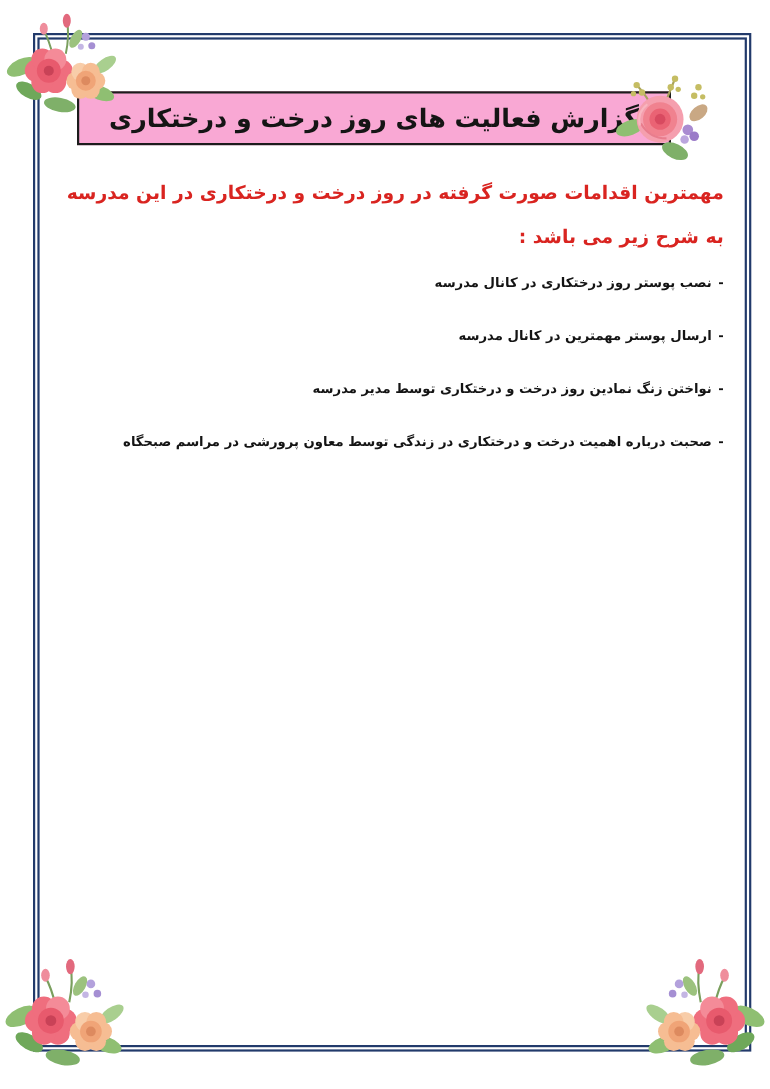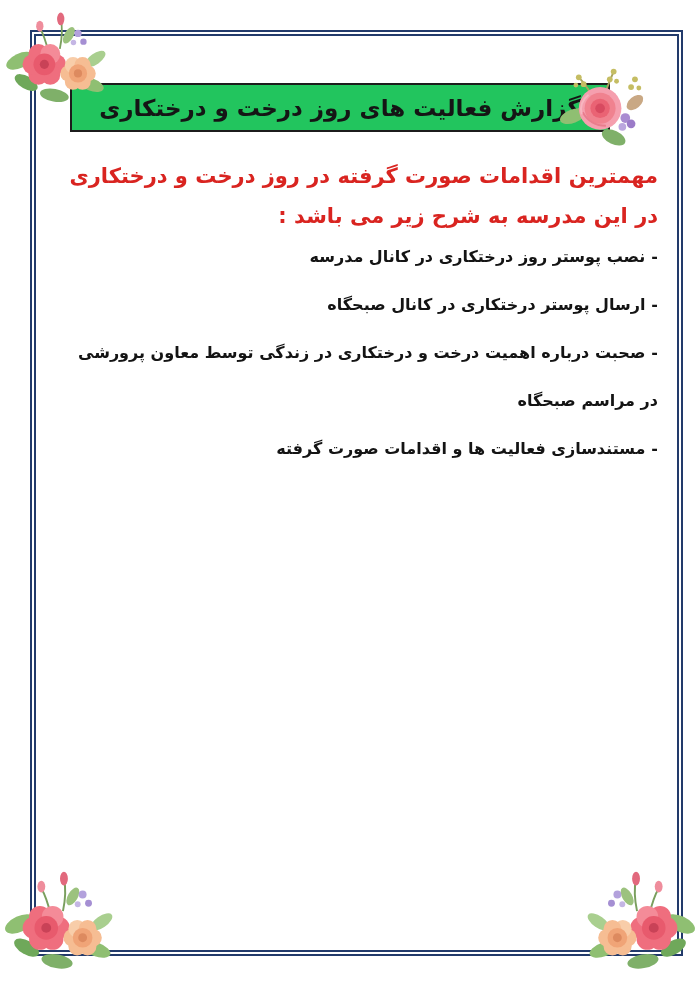--- a/index.html
+++ b/index.html
@@ -11,40 +11,40 @@
   .frame{
     position:absolute;left:30px;top:30px;width:649px;height:922px;
     border:2px solid #223a6b;z-index:1;
   }
   .frame-inner{
     position:absolute;inset:2px;border:2px solid #223a6b;
   }
   
   .banner{
     position:absolute;left:70px;top:83px;width:540px;height:49px;
-    background:#22c55e;border:2px solid #1c1c1c;box-sizing:border-box;
+    background:#f9a8d4;border:2px solid #1c1c1c;box-sizing:border-box;
     display:flex;align-items:center;justify-content:center;z-index:2;
   }
   .banner-title{
     font-size:23px;font-weight:bold;color:#151515;direction:rtl;
     line-height:1;padding-top:2px;
   }
   
   .intro{
     position:absolute;top:156px;right:42px;width:600px;direction:rtl;
-    text-align:right;font-size:21px;font-weight:bold;color:#d92420;
+    text-align:right;font-size:17px;font-weight:bold;color:#d92420;
     line-height:40px;z-index:2;
   }
   
   .items{
     position:absolute;top:233px;right:42px;width:600px;direction:rtl;
     text-align:right;z-index:2;
   }
   .item{
-    font-size:16px;font-weight:bold;color:#141414;line-height:48px;
+    font-size:12px;font-weight:bold;color:#141414;line-height:48px;
   }
   .item .bullet{margin-left:6px;}
   
   .art{position:absolute;z-index:3;pointer-events:none;}
   .art-tl{left:2px;top:8px;width:112px;height:100px;}
   .art-bl{left:2px;top:860px;width:118px;height:122px;}
   .art-br{left:580px;top:860px;width:118px;height:122px;transform:scaleX(-1);}
   .art-rose{left:548px;top:58px;width:110px;height:92px;}
 </style>
 </head>
@@ -202,16 +202,16 @@
     <circle cx="52" cy="52" r="5" fill="#d84a60"></circle>
     <path d="M34 56 Q 42 70 58 70" stroke="#e87d8d" stroke-width="2" fill="none"></path>
     <path d="M40 38 Q 30 46 33 58" stroke="#f7b6c0" stroke-width="2" fill="none"></path>
   </g>
 </svg>
 
 <div class="intro">مهمترین اقدامات صورت گرفته در روز درخت و درختکاری در این مدرسه به شرح زیر می باشد :</div>
 
 <div class="items">
   <div class="item"><span class="bullet">-</span><span>نصب پوستر روز درختکاری در کانال مدرسه</span></div>
-  <div class="item"><span class="bullet">-</span><span>ارسال پوستر درختکاری در کانال صبحگاه</span></div>
+  <div class="item"><span class="bullet">-</span><span>ارسال پوستر مهمترین در کانال مدرسه</span></div>
+  <div class="item"><span class="bullet">-</span><span>نواختن زنگ نمادین روز درخت و درختکاری توسط مدیر مدرسه</span></div>
   <div class="item"><span class="bullet">-</span><span>صحبت درباره اهمیت درخت و درختکاری در زندگی توسط معاون پرورشی در مراسم صبحگاه</span></div>
-  <div class="item"><span class="bullet">-</span><span>مستندسازی فعالیت ها و اقدامات صورت گرفته</span></div>
 </div>
 
 </body></html>

